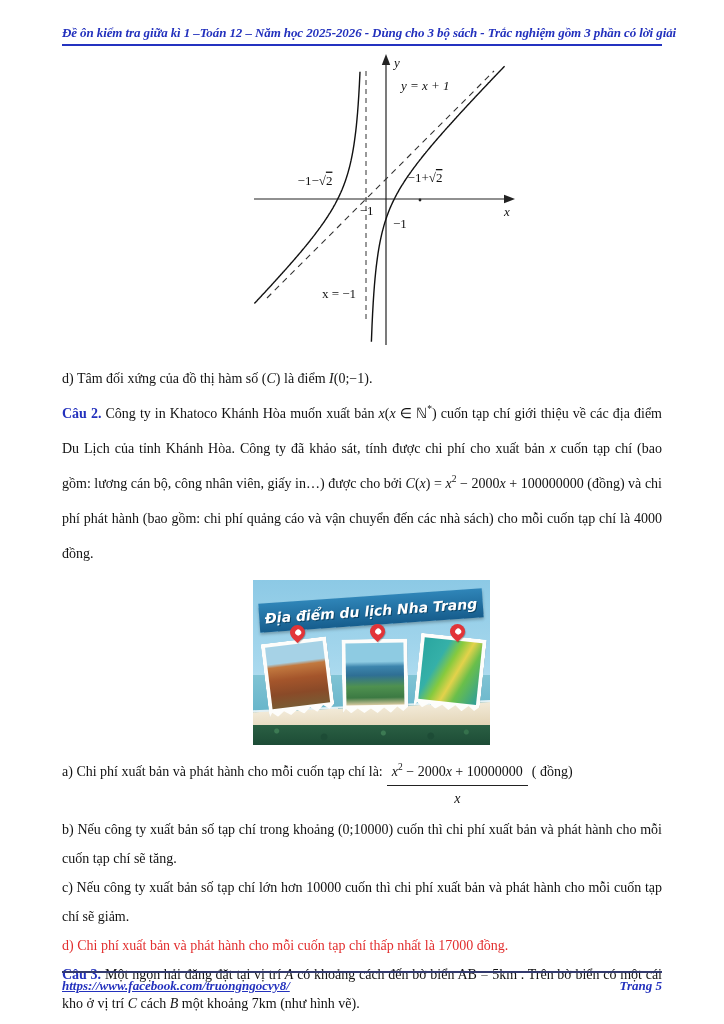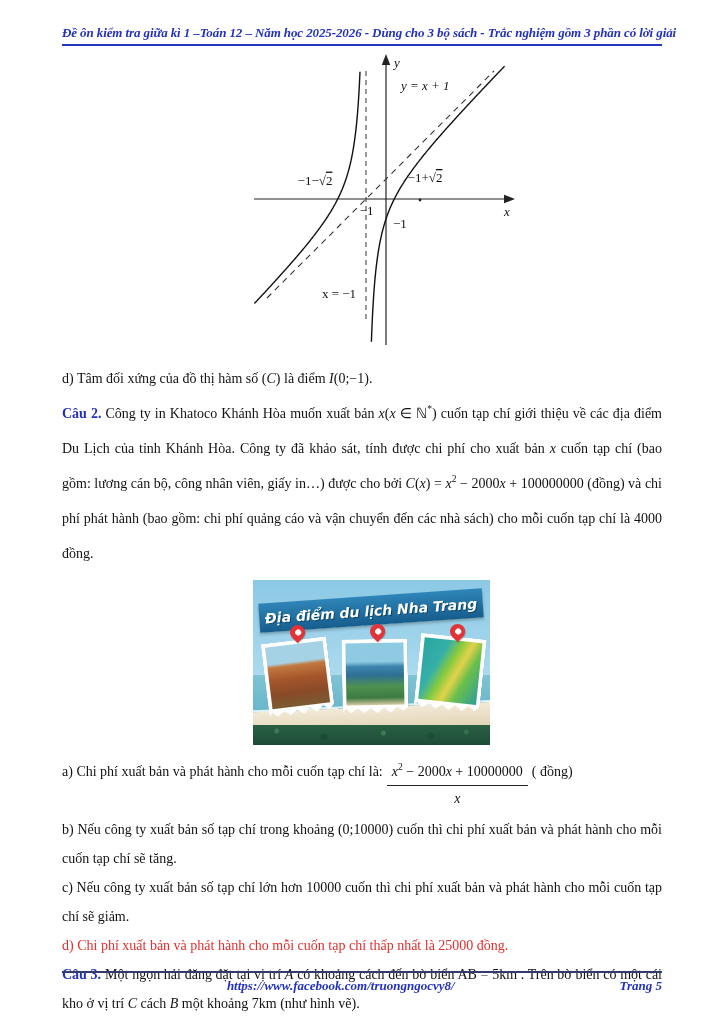--- a/index.html
+++ b/index.html
@@ -71,21 +71,21 @@
   .pin::after{content:"";position:absolute;left:4.5px;top:4.5px;width:6px;height:6px;
        border-radius:50%;background:#fff;}
   .pin1{left:37px;top:45px;}
   .pin2{left:117px;top:44px;}
   .pin3{left:197px;top:44px;}
 
   
   .ftr{position:absolute;left:62px;right:62px;top:971px;border-top:2.5px solid #333a6e;
        padding-top:5px;display:flex;align-items:baseline;}
   .ftr > div{font-size:13px;font-weight:bold;font-style:italic;color:#2331bd;}
-  .f-left{flex:1;text-align:center;}
+  .f-left{flex:1;text-align:left;text-decoration:underline;}
   .f-mid{flex:0 0 auto;text-align:right;}
   .f-right{flex:1;text-align:right;}
 </style>
 </head>
 <body>
 
 <div class="page">
   <div class="content">
 
     <div class="hdr">
@@ -143,21 +143,21 @@
       <span><span>a) Chi phí xuất bản và phát hành cho mỗi cuốn tạp chí là: </span></span>
       <span class="frac">
         <span class="num"><span class="m-i">x</span><span class="m-sup">2</span><span> − 2000</span><span class="m-i">x</span><span> + 10000000</span></span>
         <span class="den"><span class="m-i">x</span></span>
       </span>
       <span><span> ( đồng)</span></span>
     </div>
 
     <p class="para tight" style="margin-top:4px"><span>b) Nếu công ty xuất bản số tạp chí trong khoảng (0;10000) cuốn thì chi phí xuất bản và phát hành cho mỗi cuốn tạp chí sẽ tăng.</span></p>
     <p class="para tight"><span>c) Nếu công ty xuất bản số tạp chí lớn hơn 10000 cuốn thì chi phí xuất bản và phát hành cho mỗi cuốn tạp chí sẽ giảm.</span></p>
-    <p class="para tight red"><span>d) Chi phí xuất bản và phát hành cho mỗi cuốn tạp chí thấp nhất là 25000 đồng.</span></p>
+    <p class="para tight red"><span>d) Chi phí xuất bản và phát hành cho mỗi cuốn tạp chí thấp nhất là 17000 đồng.</span></p>
 
     <p class="para tight"><span class="qlabel">Câu 3.</span><span><span>Một ngọn hải đăng đặt tại vị trí </span><span class="m-i">A</span><span> có khoảng cách đến bờ biển AB = 5km . Trên bờ biển có một cái kho ở vị trí </span><span class="m-i">C</span><span> cách </span><span class="m-i">B</span><span> một khoảng 7km (như hình vẽ).</span></span></p>
 
   </div>
 
   <div class="ftr">
     <div class="f-left">https://www.facebook.com/truongngocvy8/</div>
     <div class="f-mid">Trang 5</div>
   </div>
 </div>

